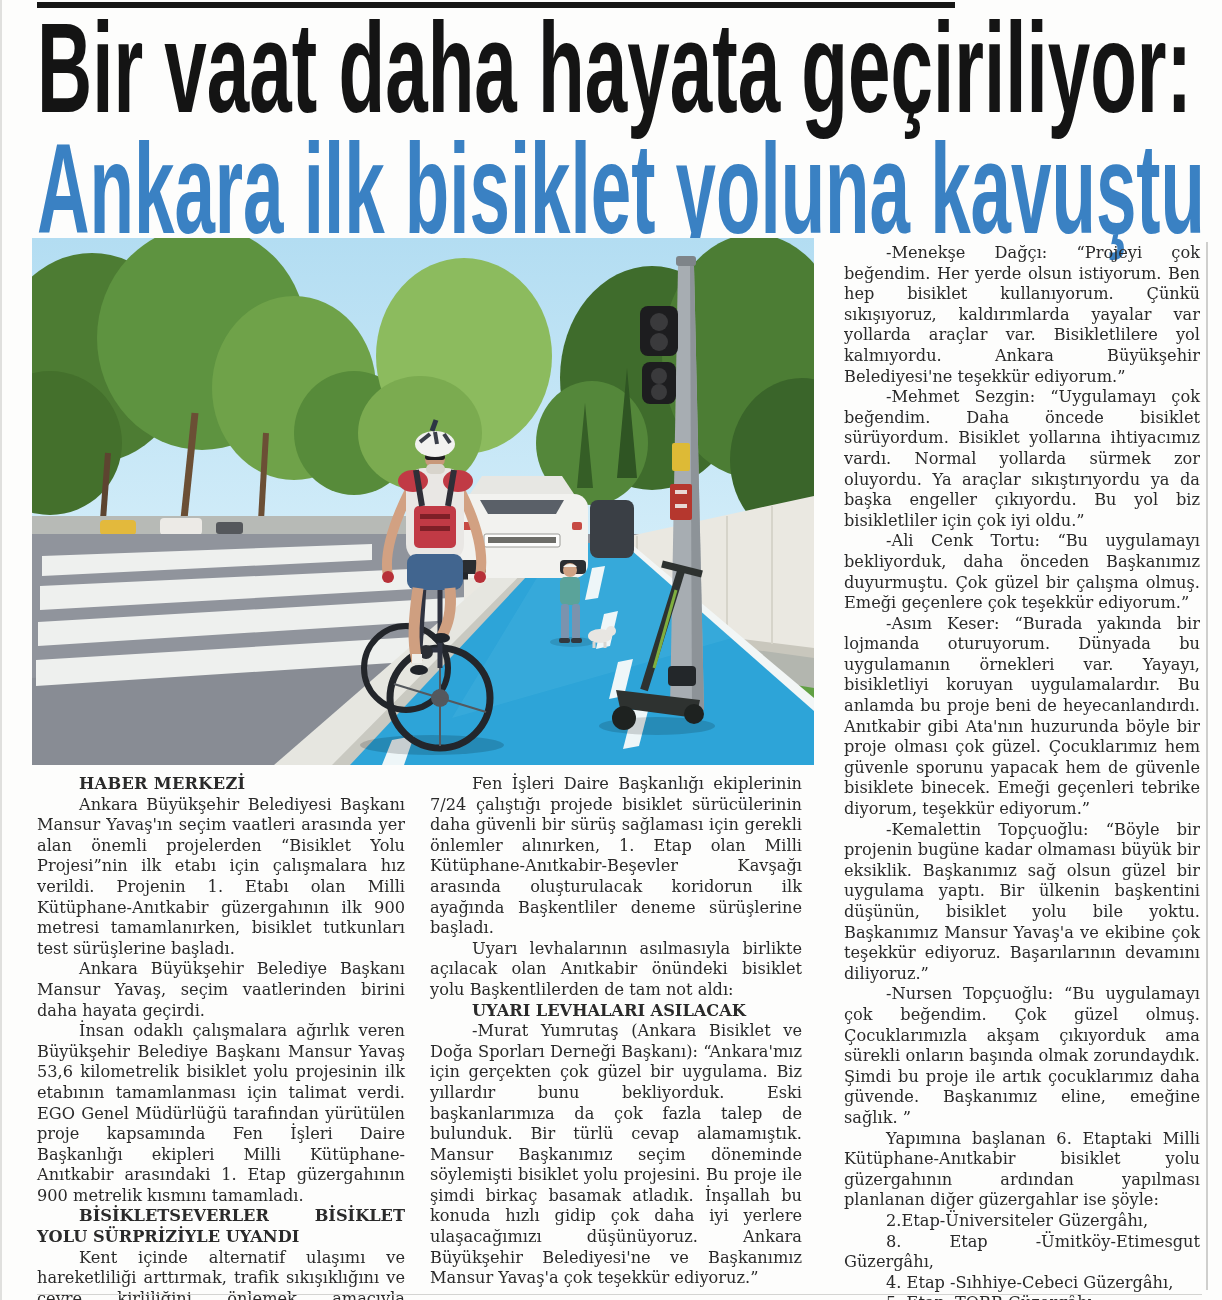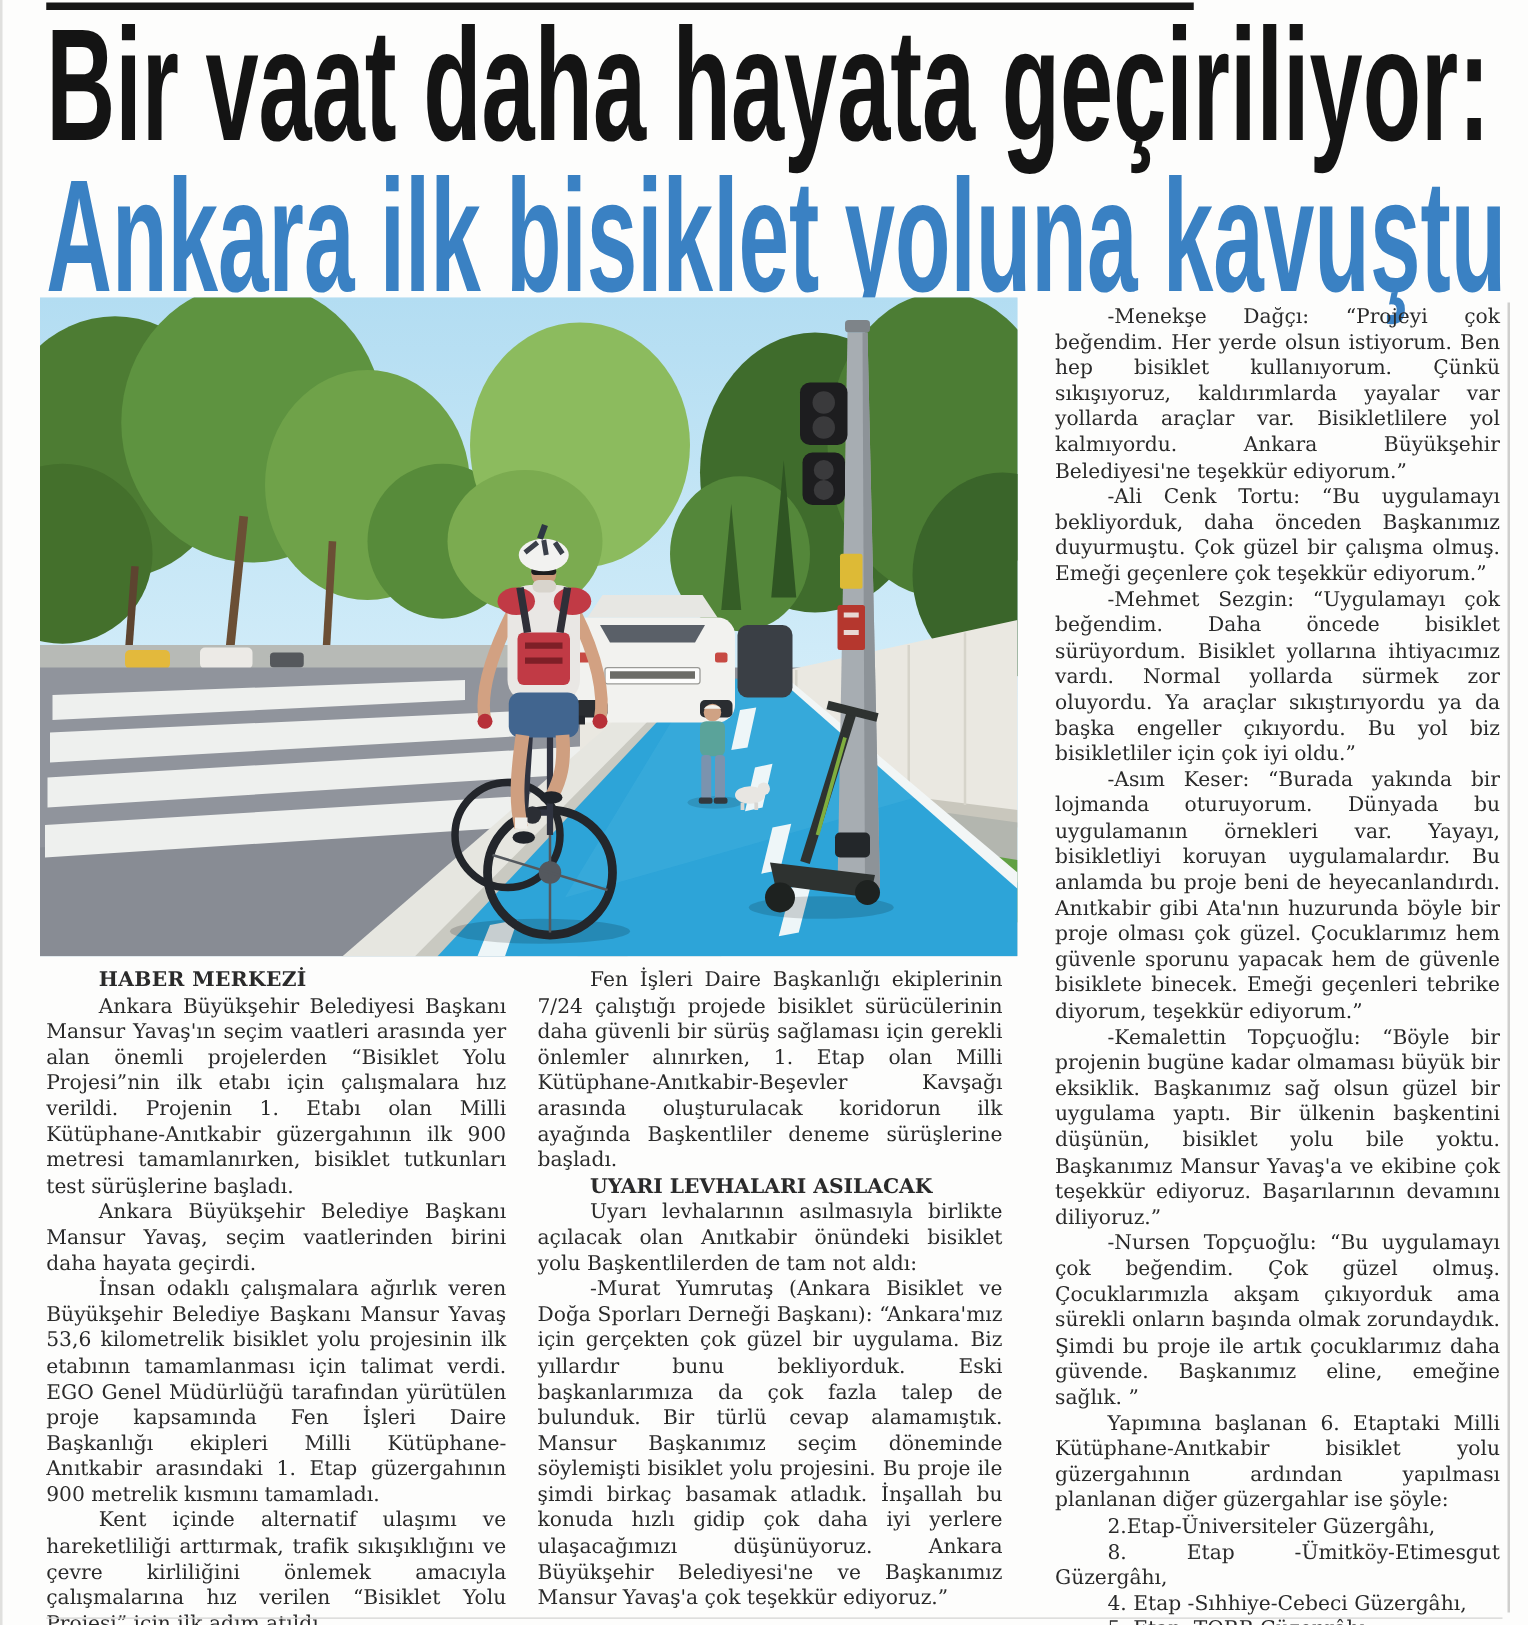--- a/index.html
+++ b/index.html
@@ -224,32 +224,33 @@
     <path d="M400,193 L404,182" stroke="#2d3644" stroke-width="5" fill="none"></path>
   </g>
 </svg>
 </div>
 
 <div class="col col1">
     <div class="blk kicker">HABER MERKEZİ</div>
     <div class="blk p">Ankara Büyükşehir Belediyesi Başkanı Mansur Yavaş'ın seçim vaatleri arasında yer alan önemli projelerden “Bisiklet Yolu Projesi”nin ilk etabı için çalışmalara hız verildi. Projenin 1. Etabı olan Milli Kütüphane-Anıtkabir güzergahının ilk 900 metresi tamamlanırken, bisiklet tutkunları test sürüşlerine başladı.</div>
     <div class="blk p">Ankara Büyükşehir Belediye Başkanı Mansur Yavaş, seçim vaatlerinden birini daha hayata geçirdi.</div>
     <div class="blk p">İnsan odaklı çalışmalara ağırlık veren Büyükşehir Belediye Başkanı Mansur Yavaş 53,6 kilometrelik bisiklet yolu projesinin ilk etabının tamamlanması için talimat verdi. EGO Genel Müdürlüğü tarafından yürütülen proje kapsamında Fen İşleri Daire Başkanlığı ekipleri Milli Kütüphane-Anıtkabir arasındaki 1. Etap güzergahının 900 metrelik kısmını tamamladı.</div>
+    <div class="blk subhead">BİSİKLETSEVERLER BİSİKLET YOLU SÜRPRİZİYLE UYANDI</div>
     <div class="blk p">Kent içinde alternatif ulaşımı ve hareketliliği arttırmak, trafik sıkışıklığını ve çevre kirliliğini önlemek amacıyla çalışmalarına hız verilen “Bisiklet Yolu Projesi” için ilk adım atıldı.</div>
   </div>
 <div class="col col2">
     <div class="blk p">Fen İşleri Daire Başkanlığı ekiplerinin 7/24 çalıştığı projede bisiklet sürücülerinin daha güvenli bir sürüş sağlaması için gerekli önlemler alınırken, 1. Etap olan Milli Kütüphane-Anıtkabir-Beşevler Kavşağı arasında oluşturulacak koridorun ilk ayağında Başkentliler deneme sürüşlerine başladı.</div>
+    <div class="blk p">Uyarı levhalarının asılmasıyla birlikte açılacak olan Anıtkabir önündeki bisiklet yolu Başkentlilerden de tam not aldı:</div>
     <div class="blk subhead">UYARI LEVHALARI ASILACAK</div>
-    <div class="blk p">Uyarı levhalarının asılmasıyla birlikte açılacak olan Anıtkabir önündeki bisiklet yolu Başkentlilerden de tam not aldı:</div>
     <div class="blk p">-Murat Yumrutaş (Ankara Bisiklet ve Doğa Sporları Derneği Başkanı): “Ankara'mız için gerçekten çok güzel bir uygulama. Biz yıllardır bunu bekliyorduk. Eski başkanlarımıza da çok fazla talep de bulunduk. Bir türlü cevap alamamıştık. Mansur Başkanımız seçim döneminde söylemişti bisiklet yolu projesini. Bu proje ile şimdi birkaç basamak atladık. İnşallah bu konuda hızlı gidip çok daha iyi yerlere ulaşacağımızı düşünüyoruz. Ankara Büyükşehir Belediyesi'ne ve Başkanımız Mansur Yavaş'a çok teşekkür ediyoruz.”</div>
   </div>
 <div class="col col3">
     <div class="blk p">-Menekşe Dağçı: “Projeyi çok beğendim. Her yerde olsun istiyorum. Ben hep bisiklet kullanıyorum. Çünkü sıkışıyoruz, kaldırımlarda yayalar var yollarda araçlar var. Bisikletlilere yol kalmıyordu. Ankara Büyükşehir Belediyesi'ne teşekkür ediyorum.”</div>
+    <div class="blk p">-Mehmet Sezgin: “Uygulamayı çok beğendim. Daha öncede bisiklet sürüyordum. Bisiklet yollarına ihtiyacımız vardı. Normal yollarda sürmek zor oluyordu. Ya araçlar sıkıştırıyordu ya da başka engeller çıkıyordu. Bu yol biz bisikletliler için çok iyi oldu.”</div>
     <div class="blk p">-Ali Cenk Tortu: “Bu uygulamayı bekliyorduk, daha önceden Başkanımız duyurmuştu. Çok güzel bir çalışma olmuş. Emeği geçenlere çok teşekkür ediyorum.”</div>
-    <div class="blk p">-Mehmet Sezgin: “Uygulamayı çok beğendim. Daha öncede bisiklet sürüyordum. Bisiklet yollarına ihtiyacımız vardı. Normal yollarda sürmek zor oluyordu. Ya araçlar sıkıştırıyordu ya da başka engeller çıkıyordu. Bu yol biz bisikletliler için çok iyi oldu.”</div>
     <div class="blk p">-Asım Keser: “Burada yakında bir lojmanda oturuyorum. Dünyada bu uygulamanın örnekleri var. Yayayı, bisikletliyi koruyan uygulamalardır. Bu anlamda bu proje beni de heyecanlandırdı. Anıtkabir gibi Ata'nın huzurunda böyle bir proje olması çok güzel. Çocuklarımız hem güvenle sporunu yapacak hem de güvenle bisiklete binecek. Emeği geçenleri tebrike diyorum, teşekkür ediyorum.”</div>
     <div class="blk p">-Kemalettin Topçuoğlu: “Böyle bir projenin bugüne kadar olmaması büyük bir eksiklik. Başkanımız sağ olsun güzel bir uygulama yaptı. Bir ülkenin başkentini düşünün, bisiklet yolu bile yoktu. Başkanımız Mansur Yavaş'a ve ekibine çok teşekkür ediyoruz. Başarılarının devamını diliyoruz.”</div>
     <div class="blk p">-Nursen Topçuoğlu: “Bu uygulamayı çok beğendim. Çok güzel olmuş. Çocuklarımızla akşam çıkıyorduk ama sürekli onların başında olmak zorundaydık. Şimdi bu proje ile artık çocuklarımız daha güvende. Başkanımız eline, emeğine sağlık. ”</div>
     <div class="blk p">Yapımına başlanan 6. Etaptaki Milli Kütüphane-Anıtkabir bisiklet yolu güzergahının ardından yapılması planlanan diğer güzergahlar ise şöyle:</div>
     <div class="blk p">2.Etap-Üniversiteler Güzergâhı,</div>
     <div class="blk p">8. Etap -Ümitköy-Etimesgut Güzergâhı,</div>
     <div class="blk p">4. Etap -Sıhhiye-Cebeci Güzergâhı,</div>
     <div class="blk p">5. Etap -TOBB Güzergâhı,</div>
   </div>
 

